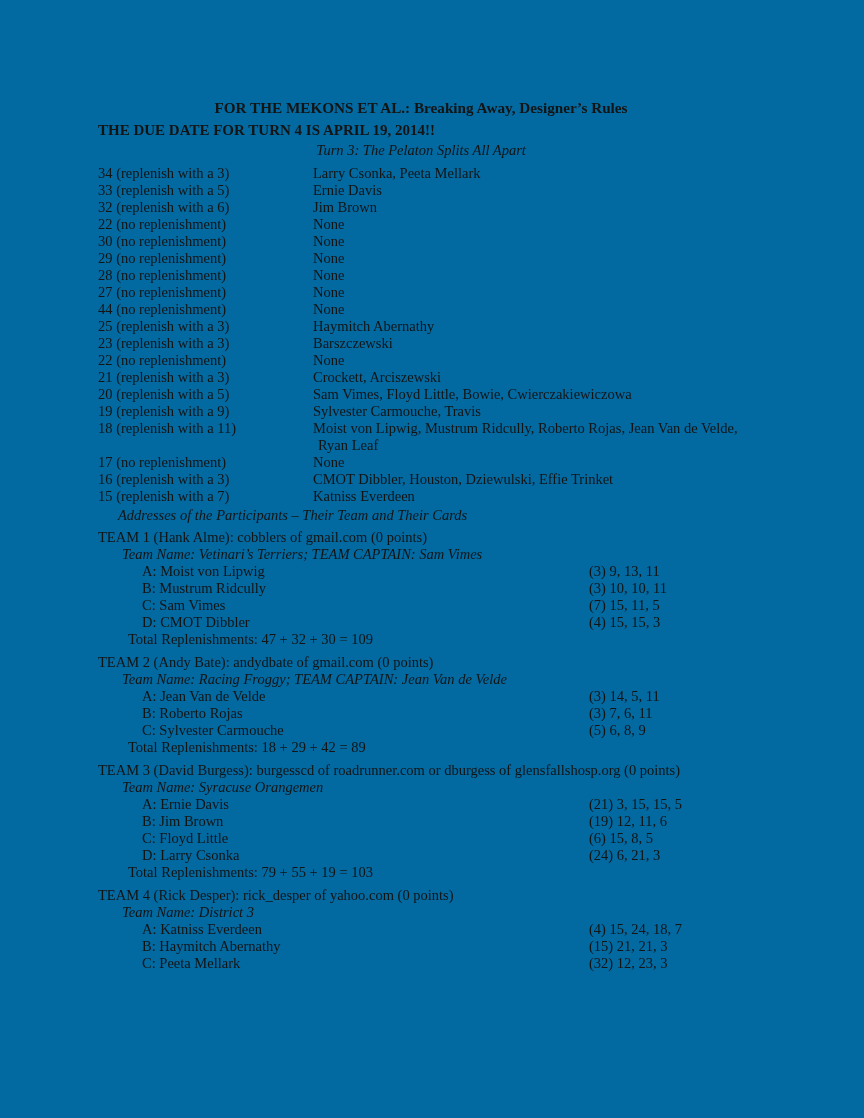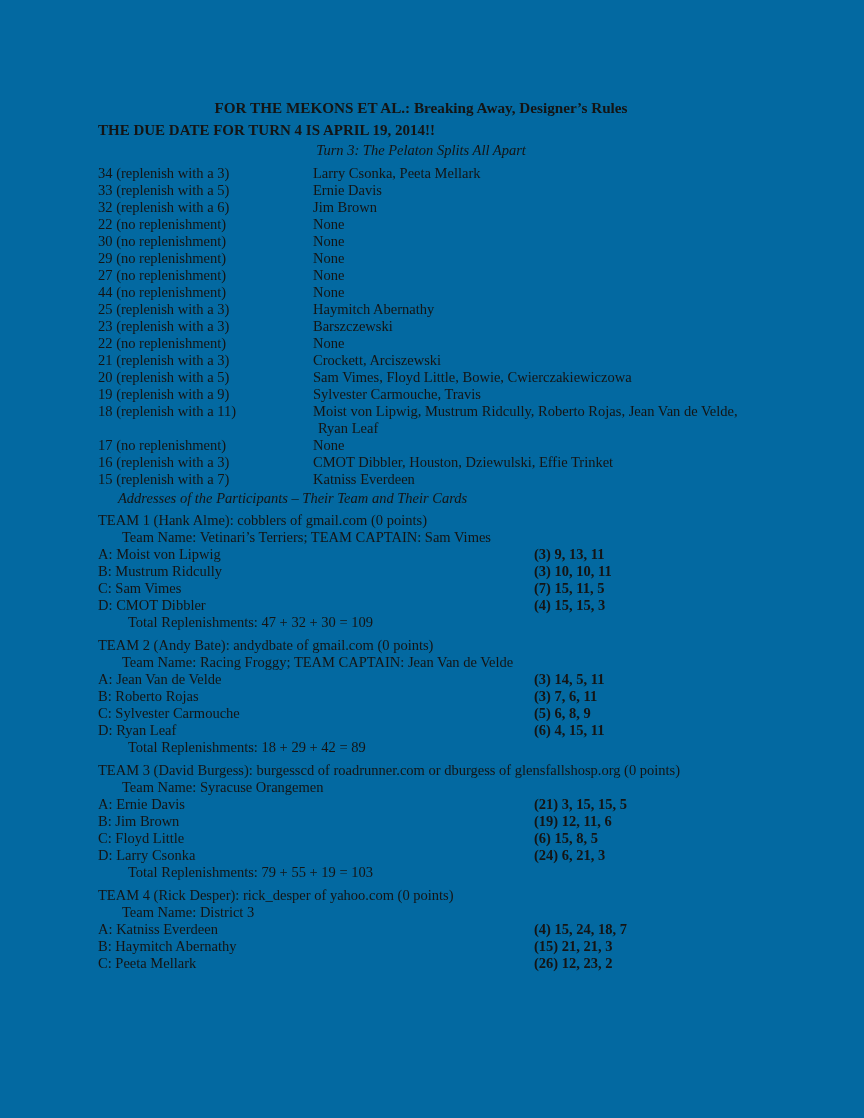--- a/index.html
+++ b/index.html
@@ -45,41 +45,42 @@
     text-indent: -5px;
   }
   .addresses-heading {
     font-style: italic;
     padding-left: 20px;
     margin-top: 2px;
     margin-bottom: 5px;
   }
   .team { margin-top: 0; }
   .team + .team { margin-top: 6px; }
-  .tm-name { padding-left: 24px; }
+  .tm-name { padding-left: 24px; font-style: italic; }
   .tm-total { padding-left: 30px; }
-  .prow { position: relative; }
-  .rcards { position: absolute; left: 436px; top: 0; font-weight: bold; }
+  .prow { position: relative; margin-left: 44px; }
+  .rcards { position: absolute; left: 447px; top: 0; }
 </style>
 </head>
 <body>
 
 <div class="page">
 
   <div class="title-main">FOR THE MEKONS ET AL.: Breaking Away, Designer’s Rules</div>
   <div class="title-due">THE DUE DATE FOR TURN 4 IS APRIL 19, 2014!!</div>
   <div class="title-turn">Turn 3: The Pelaton Splits All Apart</div>
 
   <div class="turn-list">
     <div class="trow"><span class="tpos">34 (replenish with a 3)</span><span class="triders">Larry Csonka, Peeta Mellark</span></div>
     <div class="trow"><span class="tpos">33 (replenish with a 5)</span><span class="triders">Ernie Davis</span></div>
     <div class="trow"><span class="tpos">32 (replenish with a 6)</span><span class="triders">Jim Brown</span></div>
     <div class="trow"><span class="tpos">22 (no replenishment)</span><span class="triders">None</span></div>
     <div class="trow"><span class="tpos">30 (no replenishment)</span><span class="triders">None</span></div>
     <div class="trow"><span class="tpos">29 (no replenishment)</span><span class="triders">None</span></div>
+    <div class="trow"><span class="tpos">28 (no replenishment)</span><span class="triders">None</span></div>
     <div class="trow"><span class="tpos">27 (no replenishment)</span><span class="triders">None</span></div>
     <div class="trow"><span class="tpos">44 (no replenishment)</span><span class="triders">None</span></div>
     <div class="trow"><span class="tpos">25 (replenish with a 3)</span><span class="triders">Haymitch Abernathy</span></div>
     <div class="trow"><span class="tpos">23 (replenish with a 3)</span><span class="triders">Barszczewski</span></div>
     <div class="trow"><span class="tpos">22 (no replenishment)</span><span class="triders">None</span></div>
     <div class="trow"><span class="tpos">21 (replenish with a 3)</span><span class="triders">Crockett, Arciszewski</span></div>
     <div class="trow"><span class="tpos">20 (replenish with a 5)</span><span class="triders">Sam Vimes, Floyd Little, Bowie, Cwierczakiewiczowa</span></div>
     <div class="trow"><span class="tpos">19 (replenish with a 9)</span><span class="triders">Sylvester Carmouche, Travis</span></div>
     <div class="trow"><span class="tpos">18 (replenish with a 11)</span><span class="triders">Moist von Lipwig, Mustrum Ridcully, Roberto Rojas, Jean Van de Velde, Ryan Leaf</span></div>
     <div class="trow"><span class="tpos">17 (no replenishment)</span><span class="triders">None</span></div>
@@ -98,35 +99,34 @@
     <div class="prow"><span class="rname">D: CMOT Dibbler</span><span class="rcards">(4) 15, 15, 3</span></div>
     <div class="tm-total">Total Replenishments: 47 + 32 + 30 = 109</div>
   </section>
 
   <section class="team">
     <div class="tm-header">TEAM 2 (Andy Bate): andydbate of gmail.com (0 points)</div>
     <div class="tm-name">Team Name: Racing Froggy; TEAM CAPTAIN: Jean Van de Velde</div>
     <div class="prow"><span class="rname">A: Jean Van de Velde</span><span class="rcards">(3) 14, 5, 11</span></div>
     <div class="prow"><span class="rname">B: Roberto Rojas</span><span class="rcards">(3) 7, 6, 11</span></div>
     <div class="prow"><span class="rname">C: Sylvester Carmouche</span><span class="rcards">(5) 6, 8, 9</span></div>
-    <div class="prow"><span class="rname">D: Ryan Leaf</span><span class="rcards">(6) 4, 15, 11</span></div>
     <div class="tm-total">Total Replenishments: 18 + 29 + 42 = 89</div>
   </section>
 
   <section class="team">
     <div class="tm-header">TEAM 3 (David Burgess): burgesscd of roadrunner.com or dburgess of glensfallshosp.org (0 points)</div>
     <div class="tm-name">Team Name: Syracuse Orangemen</div>
     <div class="prow"><span class="rname">A: Ernie Davis</span><span class="rcards">(21) 3, 15, 15, 5</span></div>
     <div class="prow"><span class="rname">B: Jim Brown</span><span class="rcards">(19) 12, 11, 6</span></div>
     <div class="prow"><span class="rname">C: Floyd Little</span><span class="rcards">(6) 15, 8, 5</span></div>
     <div class="prow"><span class="rname">D: Larry Csonka</span><span class="rcards">(24) 6, 21, 3</span></div>
     <div class="tm-total">Total Replenishments: 79 + 55 + 19 = 103</div>
   </section>
 
   <section class="team">
     <div class="tm-header">TEAM 4 (Rick Desper): rick_desper of yahoo.com (0 points)</div>
     <div class="tm-name">Team Name: District 3</div>
     <div class="prow"><span class="rname">A: Katniss Everdeen</span><span class="rcards">(4) 15, 24, 18, 7</span></div>
     <div class="prow"><span class="rname">B: Haymitch Abernathy</span><span class="rcards">(15) 21, 21, 3</span></div>
-    <div class="prow"><span class="rname">C: Peeta Mellark</span><span class="rcards">(26) 12, 23, 2</span></div>
+    <div class="prow"><span class="rname">C: Peeta Mellark</span><span class="rcards">(32) 12, 23, 3</span></div>
   </section>
 
 </div>
 
 </body></html>

